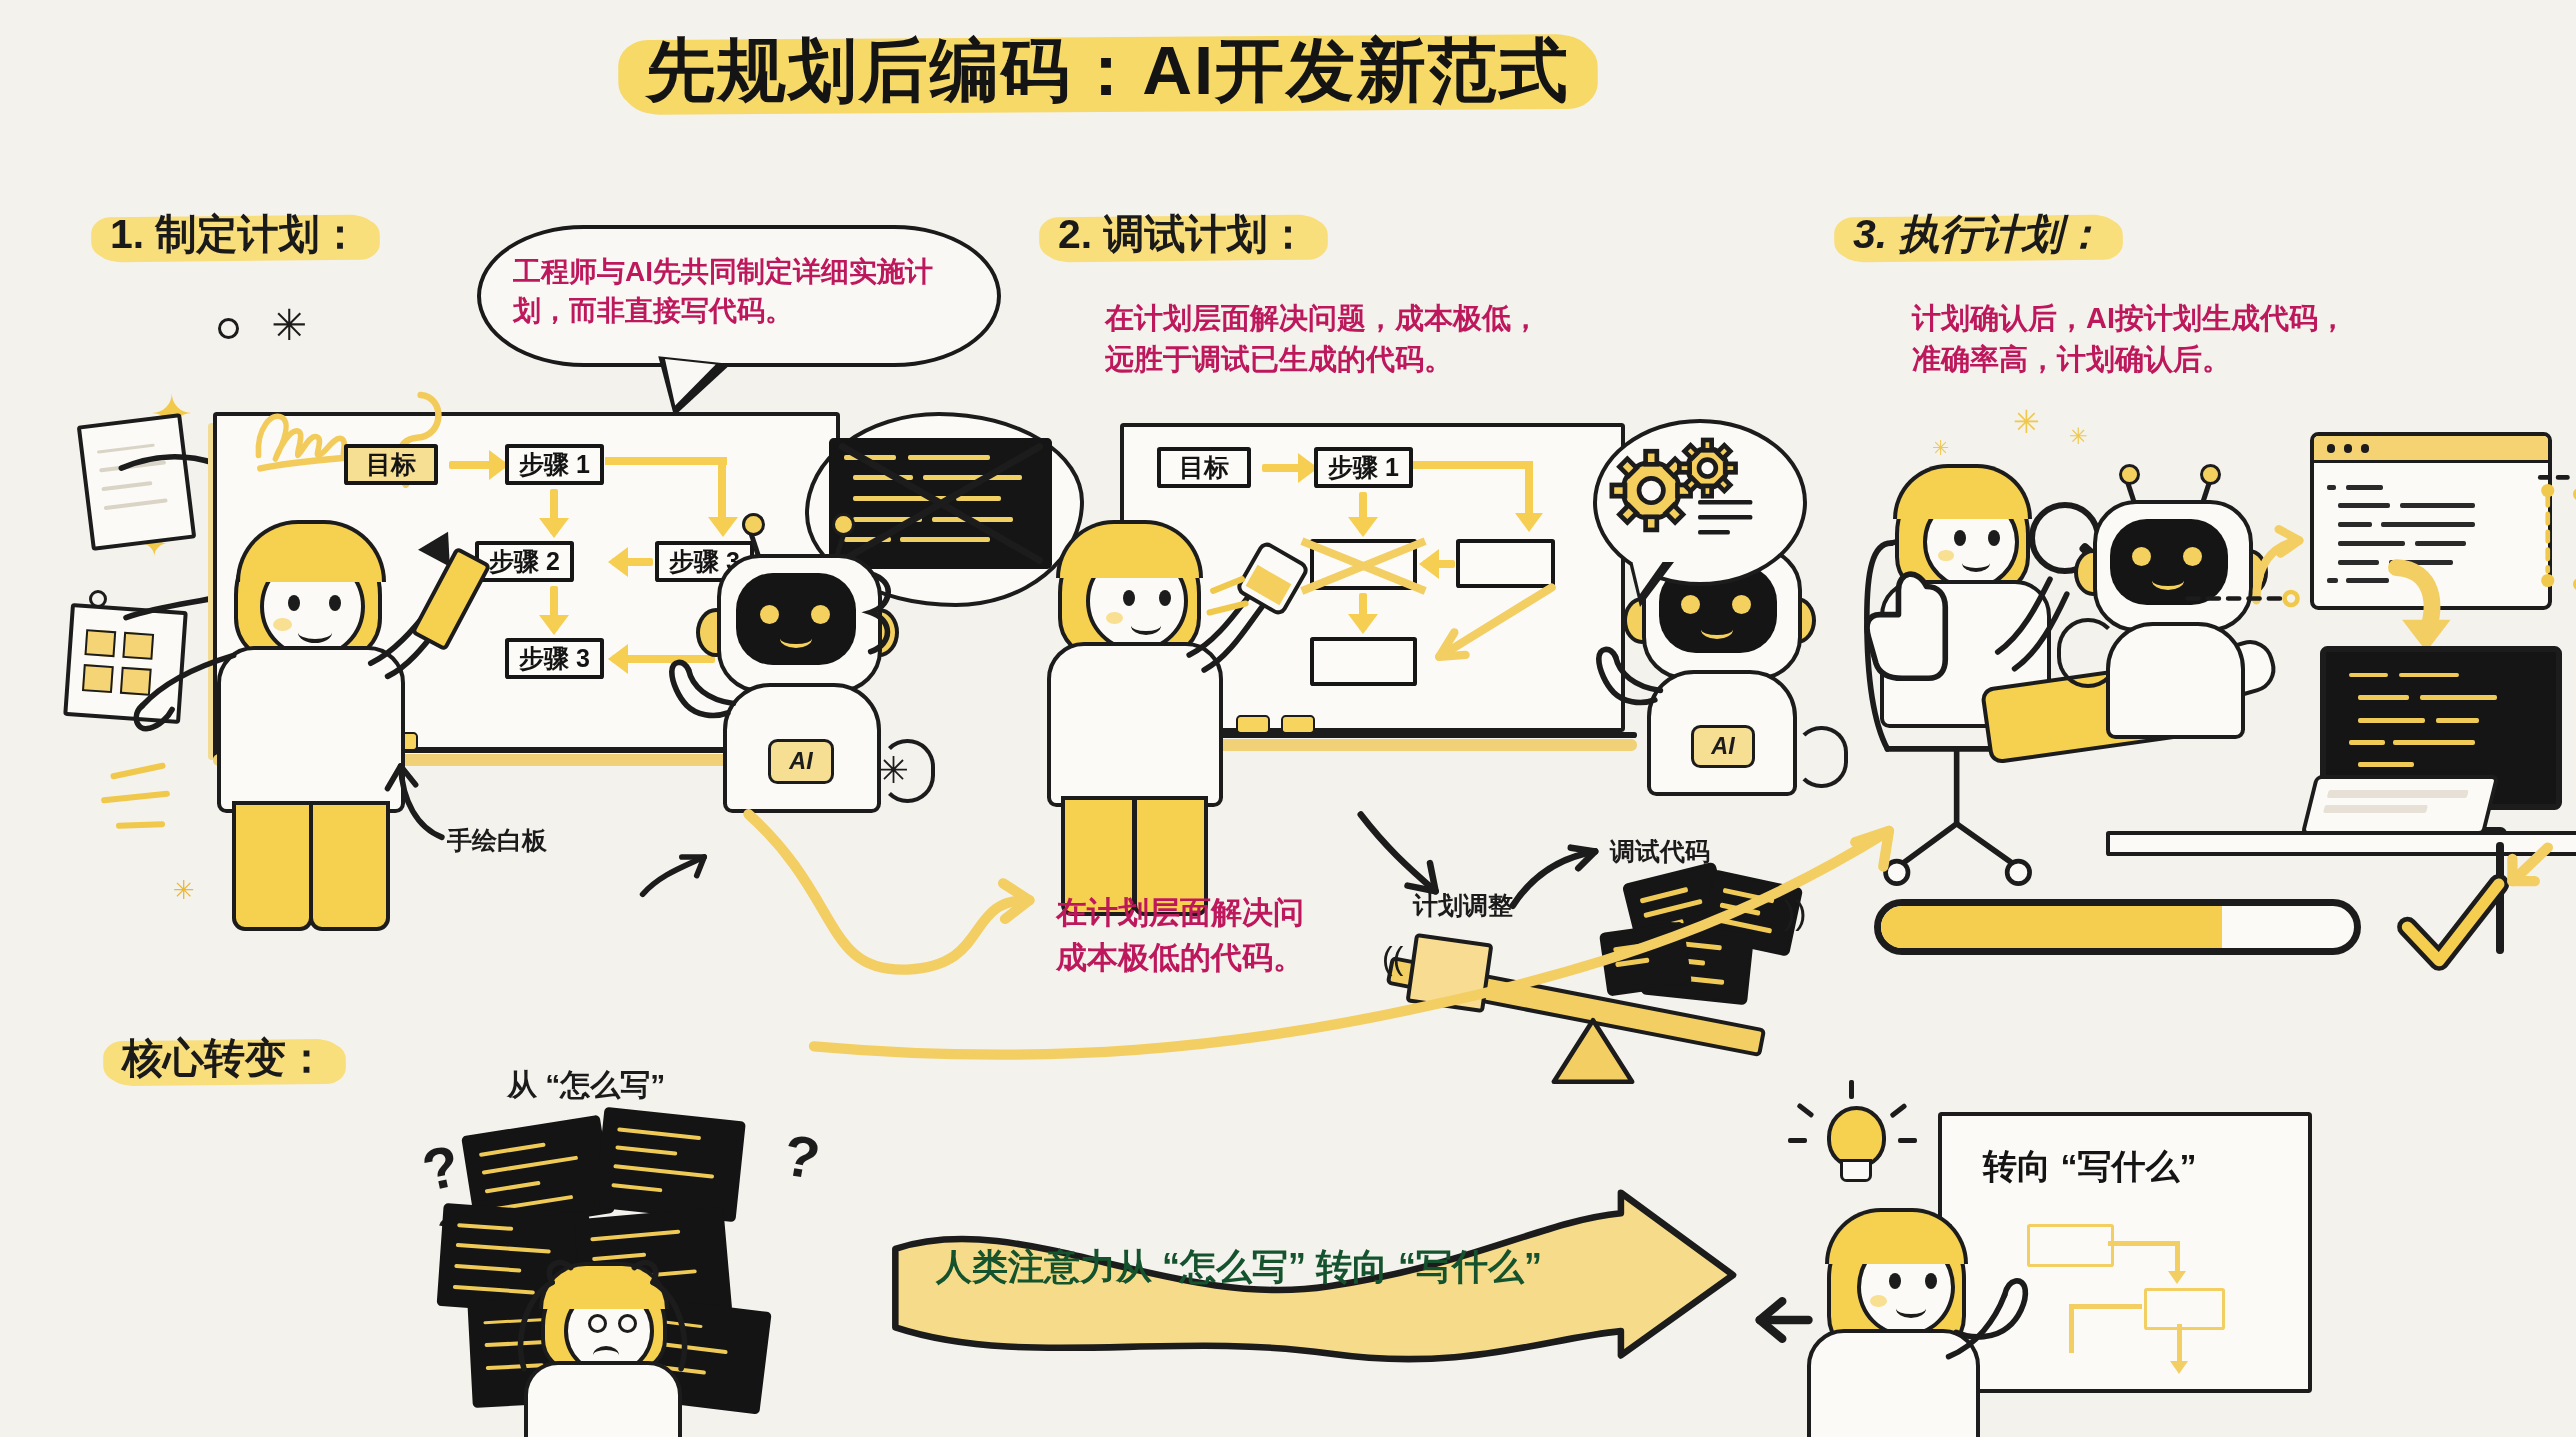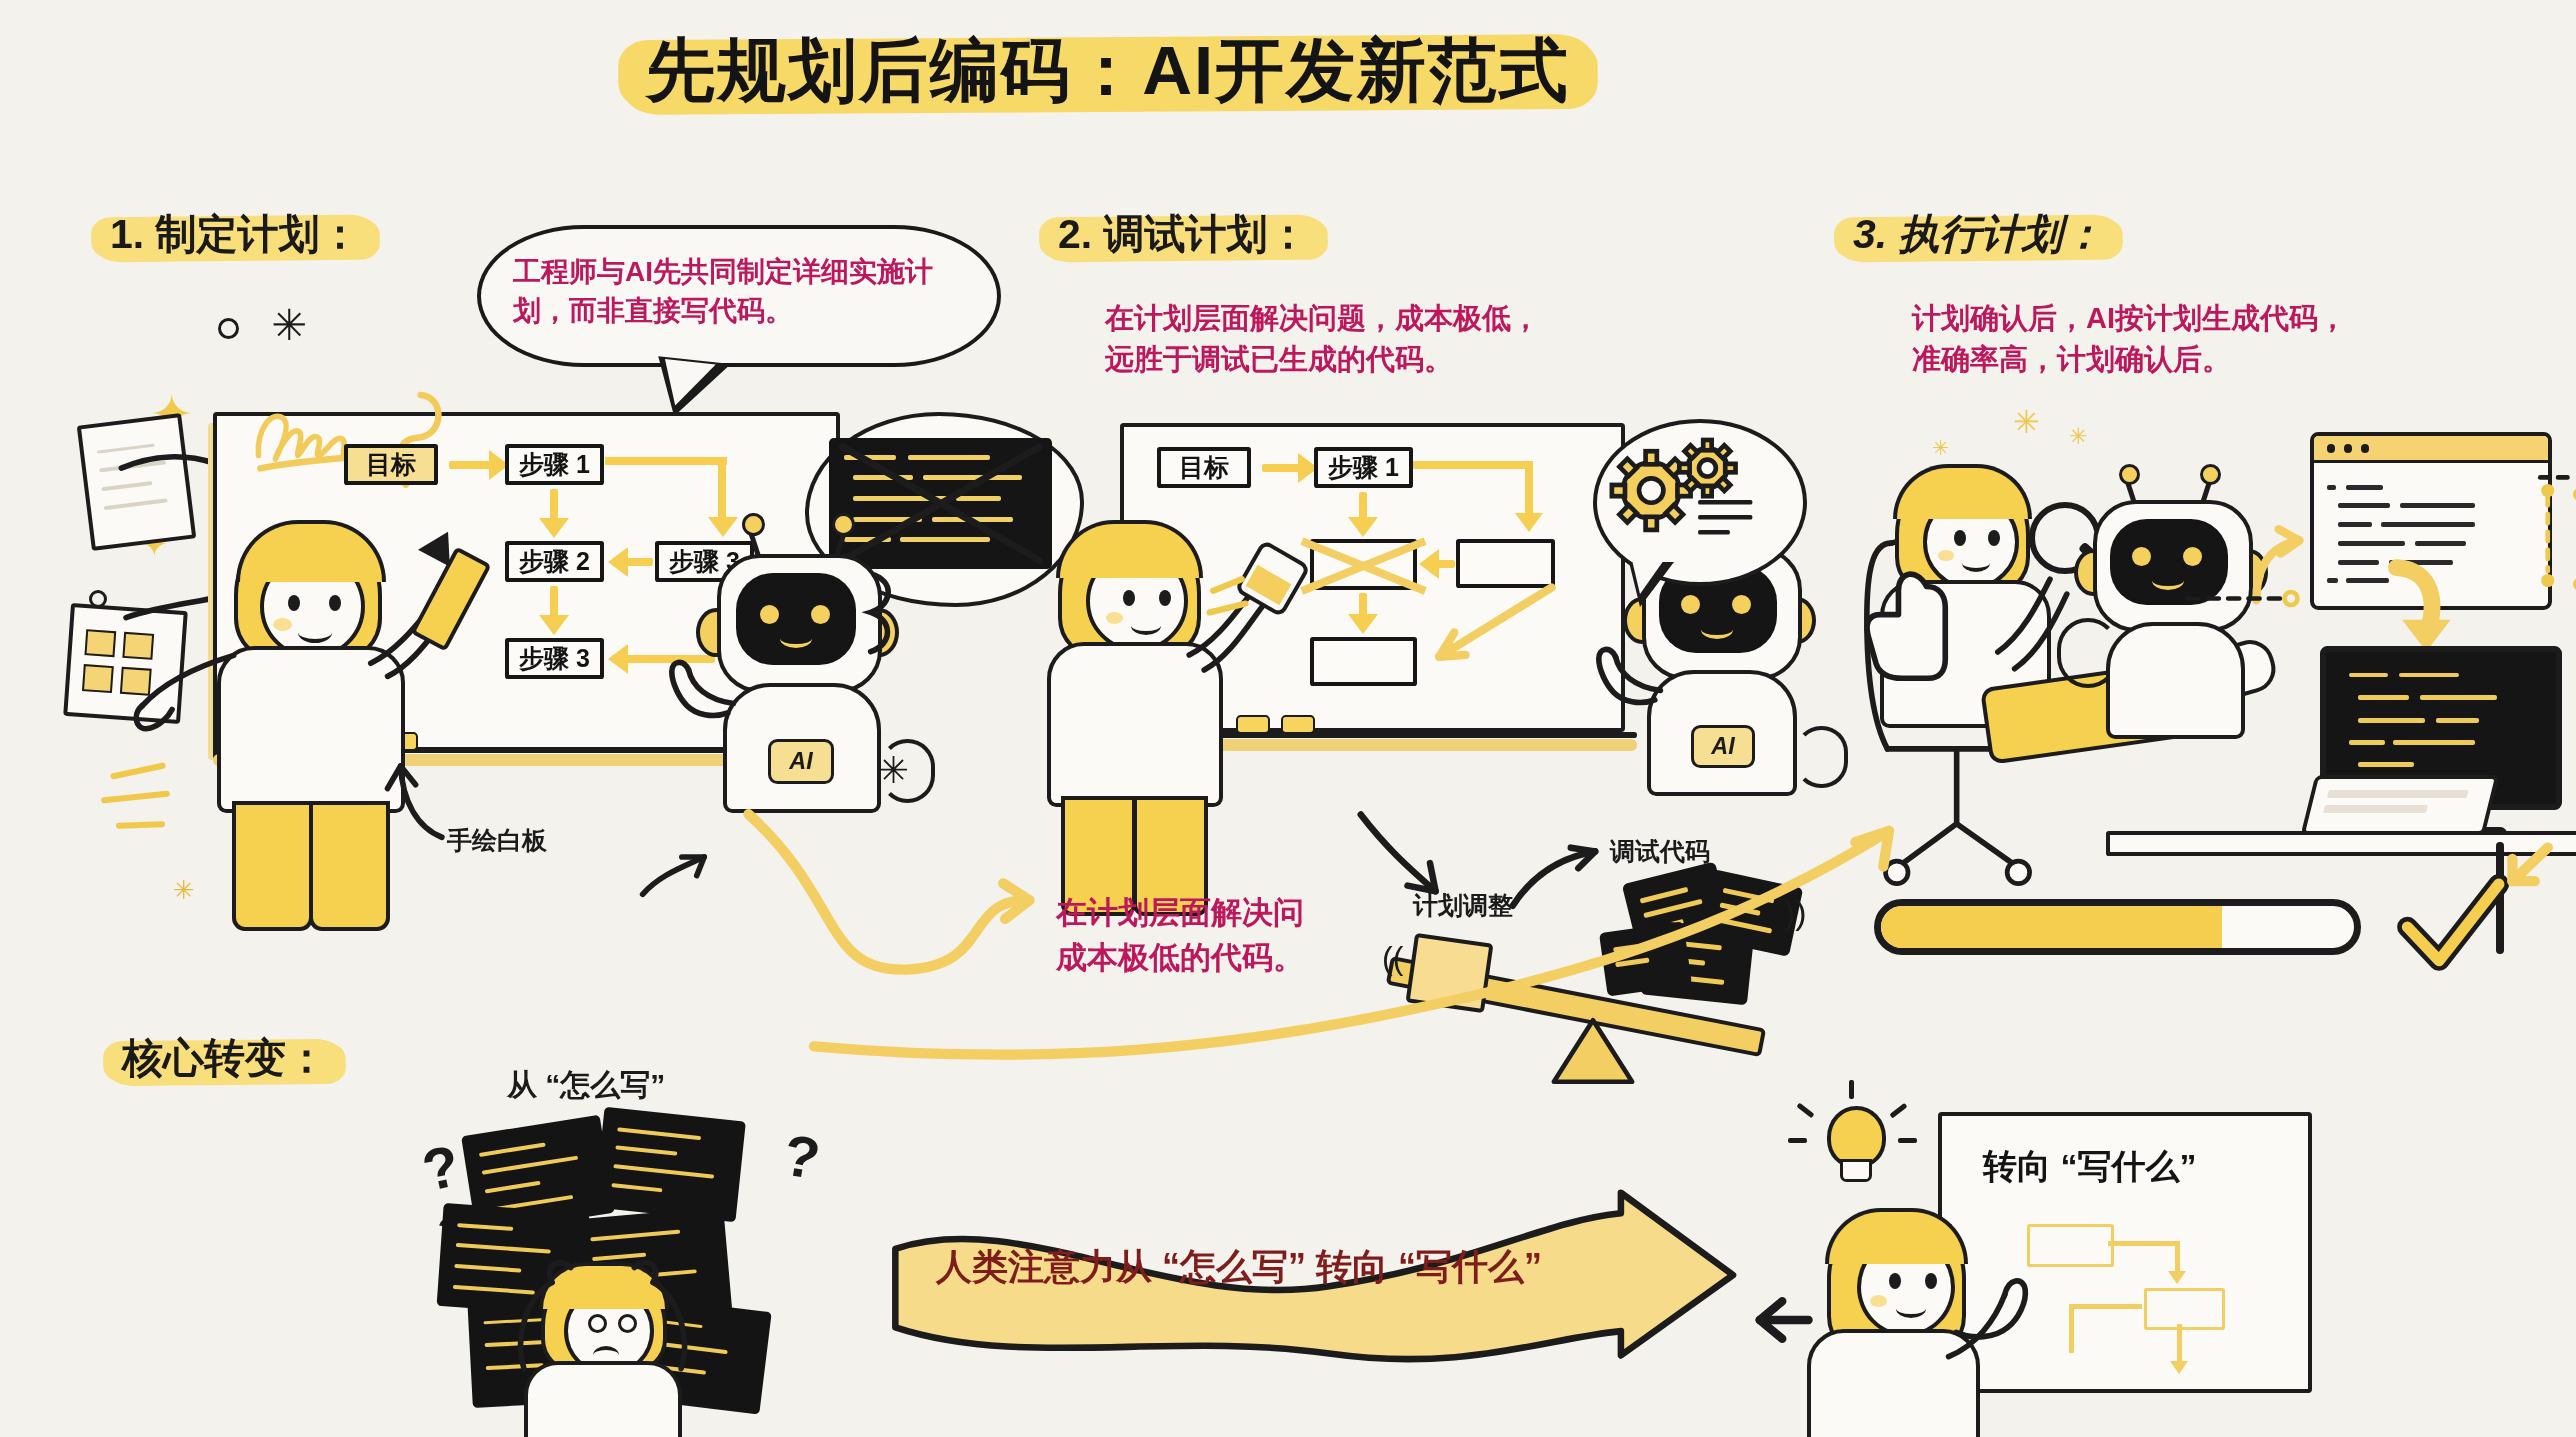--- a/index.html
+++ b/index.html
@@ -145,21 +145,21 @@
   .win-dot{position:absolute;width:8.4px;height:8.4px;background:#1C1C1C;border-radius:50%;top:8.4px;}
   .wl{position:absolute;height:4.7px;background:#2A2A2A;border-radius:1.9px;}
   .ml{position:absolute;height:4.7px;background:#F0CA57;border-radius:1.9px;}
 
   
   .pbar{position:absolute;border:7.5px solid #1C1C1C;border-radius:37px;background:#FBFAF6;box-sizing:border-box;overflow:hidden;}
   .pfill{position:absolute;left:0;top:0;bottom:0;background:#F6CE4F;}
 
   
   .banner-txt{
-    position:absolute;font-size:36px;font-weight:bold;white-space:nowrap;color:#7f1d1d;z-index:5;
+    position:absolute;font-size:36px;font-weight:bold;white-space:nowrap;color:#14532d;z-index:5;
   }
 
   
   .chaos{position:absolute;background:#141414;border-radius:4.7px;}
   .chaos .ml{background:#F0CA57;height:3.7px;}
 
   .qmark{position:absolute;font-size:58px;font-weight:bold;color:#1C1C1C;}
 
   
   .bulb{position:absolute;background:#F6D04F;border:4.7px solid #1C1C1C;border-radius:50% 50% 45% 45%;}
@@ -231,21 +231,21 @@
   </svg>
   <svg class="abs" style="left:374px;top:391px;width:84px;height:103px;overflow:visible;" viewBox="0 0 90 110" width="84" height="103">
     <path d="M50,4 C76,6 76,48 46,50 C20,52 26,84 34,100" stroke="#F2CB5A" stroke-width="7" fill="none" stroke-linecap="round"></path>
     <path d="M34,100 L22,80 M34,100 L46,82" stroke="#F2CB5A" stroke-width="7" fill="none" stroke-linecap="round"></path>
   </svg>
 
   <div class="abs node goal" style="left:344px;top:444px;width:94px;height:41px;">目标</div>
   <div class="ar-h" style="left:449px;top:461px;width:56px;"></div>
   <div class="abs node" style="left:505px;top:444px;width:99px;height:41px;">步骤 1</div>
   <div class="ar-v" style="left:550px;top:489px;height:45px;"></div>
-  <div class="abs node" style="left:505px;top:541px;width:99px;height:41px;">步骤 2</div>
+  <div class="abs node" style="left:475px;top:541px;width:99px;height:41px;">步骤 2</div>
   <div class="ar-v" style="left:550px;top:586px;height:45px;"></div>
   <div class="abs node" style="left:505px;top:638px;width:99px;height:41px;">步骤 3</div>
 
   <div class="abs" style="left:605px;top:457px;width:122px;height:8.4px;background:#F5CE52;"></div>
   <div class="abs" style="left:718px;top:457px;width:8.4px;height:66px;background:#F5CE52;"></div>
   <div class="abs" style="left:708px;top:517px;width:0;height:0;border-left:15px solid transparent;border-right:15px solid transparent;border-top:20.6px solid #F5CE52;"></div>
   <div class="abs node" style="left:655px;top:541px;width:99px;height:41px;">步骤 3</div>
   <div class="ar-h left" style="left:612px;top:558px;width:41px;"></div>
   <div class="ar-h left" style="left:612px;top:655px;width:103px;"></div>
 

